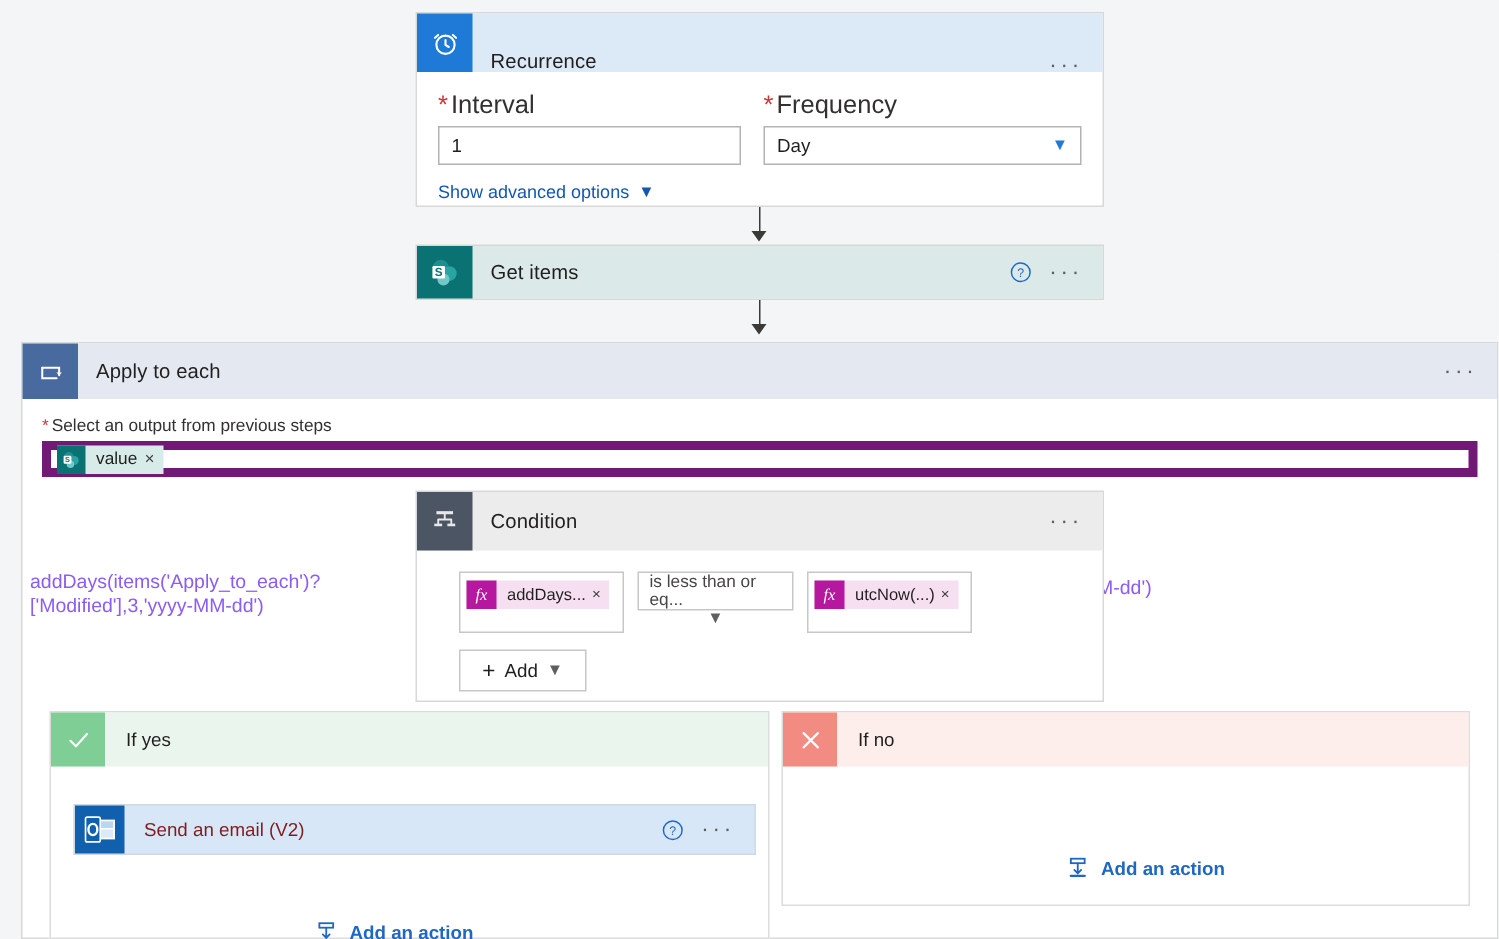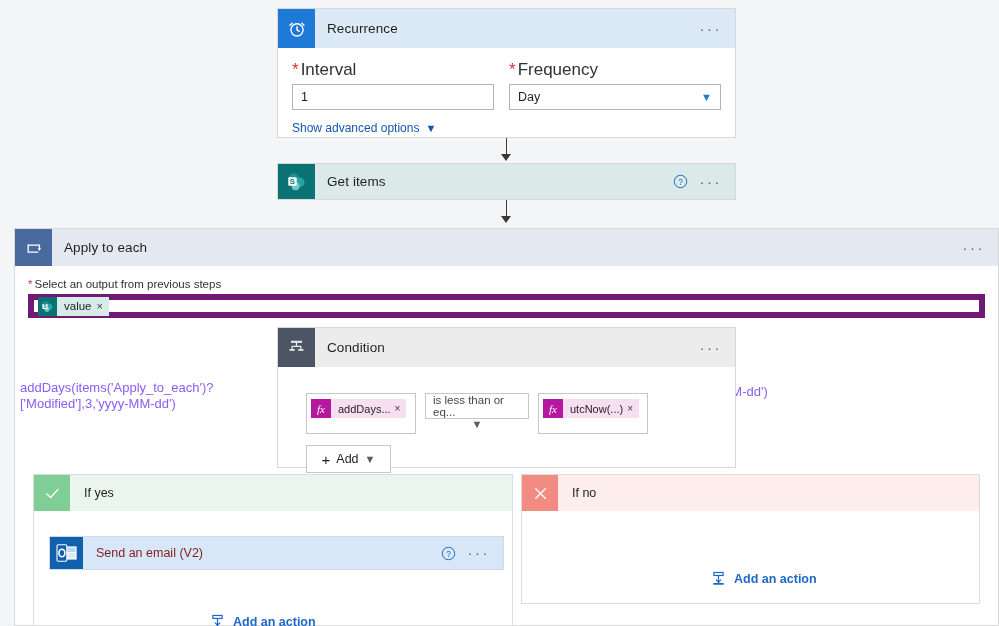--- a/index.html
+++ b/index.html
@@ -24,21 +24,21 @@
     display: flex; align-items: center; justify-content: center;
   }
   .card-title { flex: 1 1 auto; padding-left: 12px; font-size: 13.5px; color: #201f1e; letter-spacing: .1px; }
   .head-actions { display: flex; align-items: center; gap: 12px; padding-right: 13px; }
 
   .ellipsis { letter-spacing: 2.5px; font-size: 15px; color: #605e5c; line-height: 8px; cursor: pointer; user-select: none; }
   .help-icon { width: 15px; height: 15px; cursor: pointer; }
 
   
   #recurrence { left: 277px; top: 8px; width: 459px; height: 130px; }
-  #recurrence .card-head { background: #dceaf7; }
+  #recurrence .card-head { background: #dceaf7; align-items: flex-end; }
   #recurrence .card-icon { background: #1e7ad6; }
   .rec-body { padding: 12px 14px 0 14px; display: flex; gap: 15px; }
   .field { display: flex; flex-direction: column; }
   .f-interval { width: 202px; }
   .f-frequency { width: 212px; }
   .field-label { font-size: 17px; color: #323130; margin-bottom: 4px; }
   .req-star { color: #d13438; margin-right: 2px; }
   .txt-input {
     height: 26px; border: 1px solid #b3b3b3; background: #fff;
     display: flex; align-items: center; padding: 0 8px;
@@ -73,21 +73,21 @@
   }
   .token-ic { width: 19px; height: 19px; background: #0b7273; display:flex; align-items:center; justify-content:center; }
   .token-label { padding: 0 5px 0 7px; }
   .token-x { padding-right: 6px; color: #3b3a39; font-size: 11px; cursor: pointer; }
 
   
   #condition { left: 277px; top: 327px; width: 459px; height: 141px; }
   #condition .card-head { background: #ececec; }
   #condition .card-icon { background: #4c5564; }
   .cond-body { padding: 14px 0 0 28px; }
-  .cond-row { display: flex; align-items: flex-start; gap: 9px; margin-top: 12px; }
+  .cond-row { display: flex; align-items: flex-start; gap: 9px; }
   .cond-operand {
     width: 110px; height: 41px; border: 1px solid #c7c7c7; background: #fff;
     padding: 5px 4px;
   }
   .expr-token {
     display: inline-flex; align-items: center; height: 19px; background: #f6dff0; font-size: 11px;
   }
   .fx {
     width: 20px; height: 19px; background: #b5179e; color: #fff;
     display: flex; align-items: center; justify-content: center;

